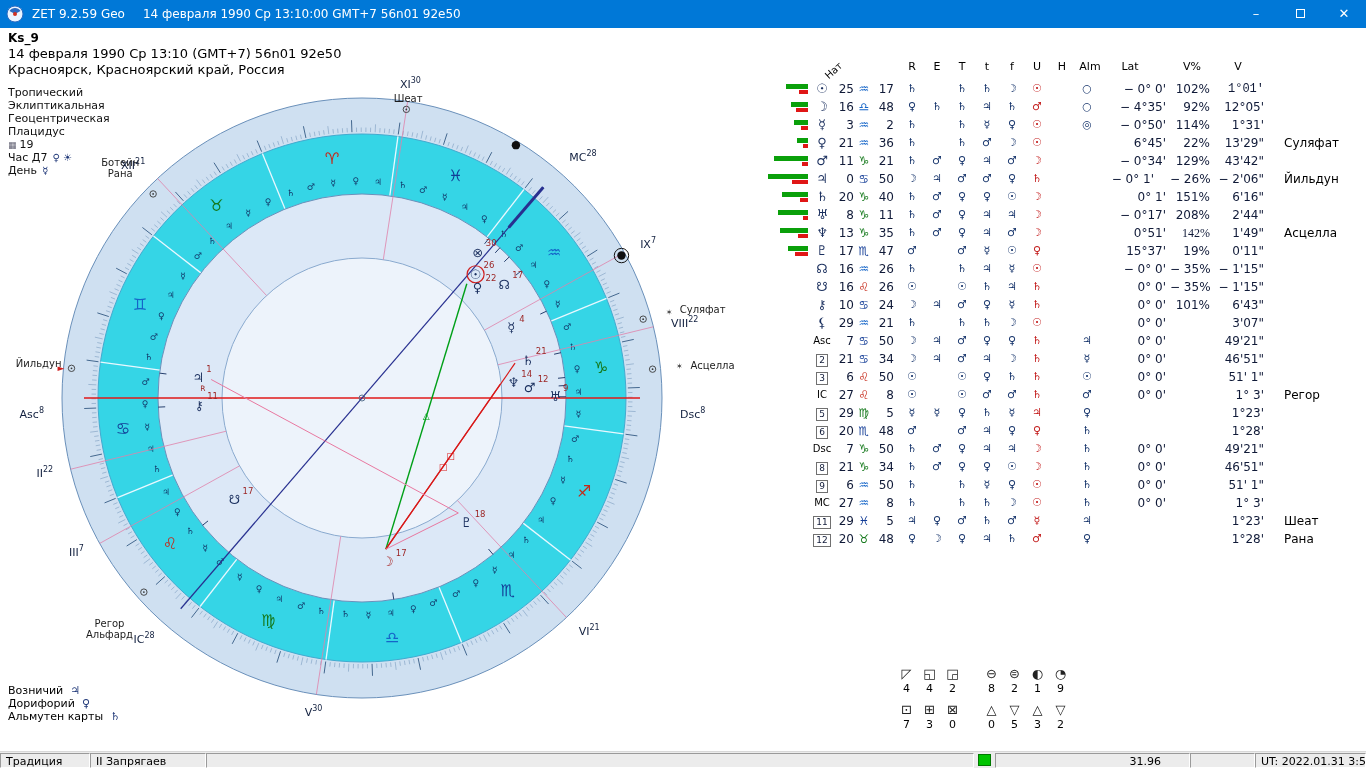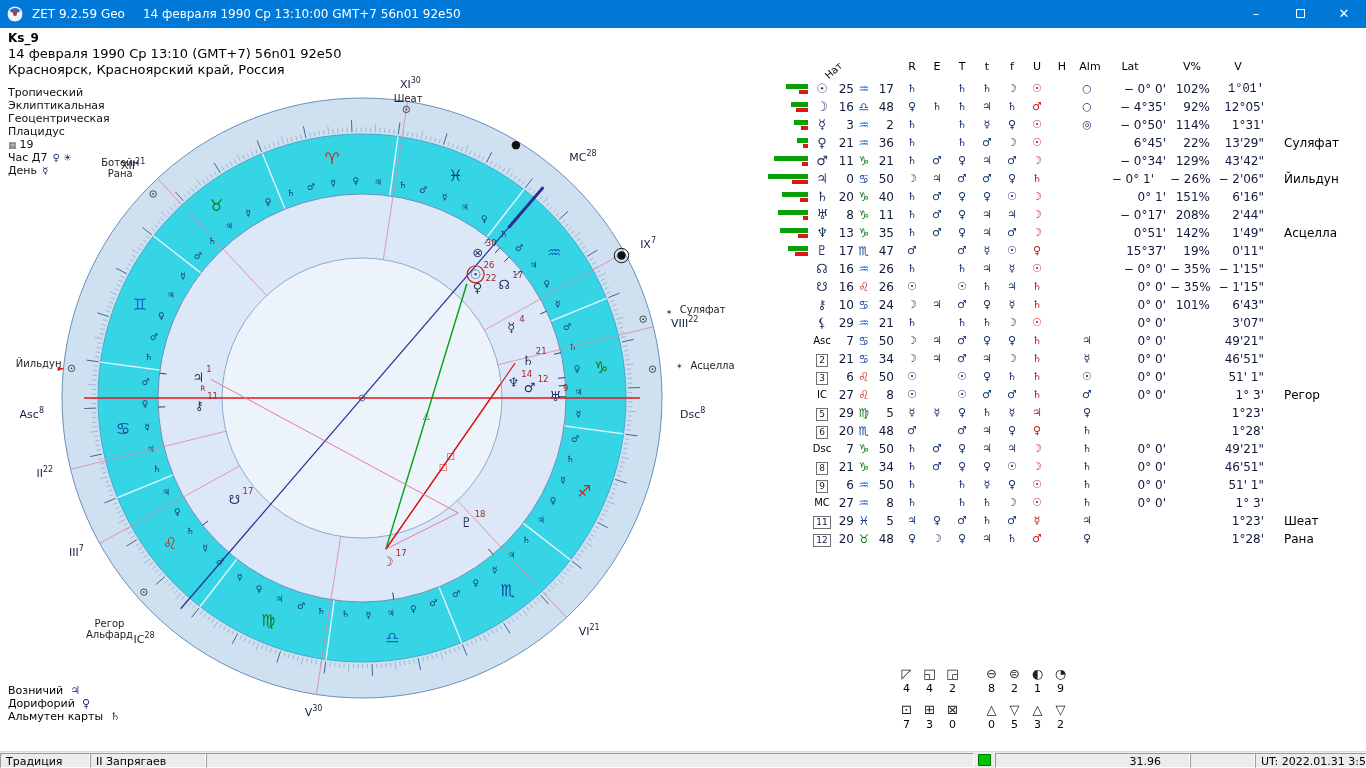--- a/index.html
+++ b/index.html
@@ -837,21 +837,21 @@
       <span class="tc num" style="left: 84px; width: 20px;">13</span>
       <span class="tc ctr" style="left: 106px; width: 16px; color: rgb(21, 121, 28);">♑</span>
       <span class="tc num" style="left: 122px; width: 22px;">35</span>
       <span class="tc ctr dg" style="left: 150px; width: 24px;">♄</span>
       <span class="tc ctr dg" style="left: 175px; width: 24px;">♂</span>
       <span class="tc ctr dg" style="left: 200px; width: 24px;">♀</span>
       <span class="tc ctr dg" style="left: 225px; width: 24px;">♃</span>
       <span class="tc ctr dg" style="left: 250px; width: 24px;">♂</span>
       <span class="tc ctr dg red" style="left: 275px; width: 24px;">☽</span>
       <span class="tc num" style="left: 348px; width: 68px;">0°51'</span>
-      <span class="tc num" style="left: 420px; width: 40px;">142%</span>
+      <span class="tc num" style="left: 420px; width: 40px; font-family: Liberation Serif, serif;">142%</span>
       <span class="tc num" style="left: 462px; width: 52px;">1'49"</span>
       <span class="tc starname" style="left: 534px; width: 80px;">Асцелла</span>
     </div>
     <div class="trow" style="top: 182px;">
       <span class="tc " style="left: 0px; width: 58px;">
         <span class="barg" style="left: 38px; width: 20px;"></span>
         <span class="barr" style="left: 45px; width: 13px;"></span>
       </span>
       <span class="tc ctr pg" style="left: 60px; width: 24px;">♇</span>
       <span class="tc num" style="left: 84px; width: 20px;">17</span>

